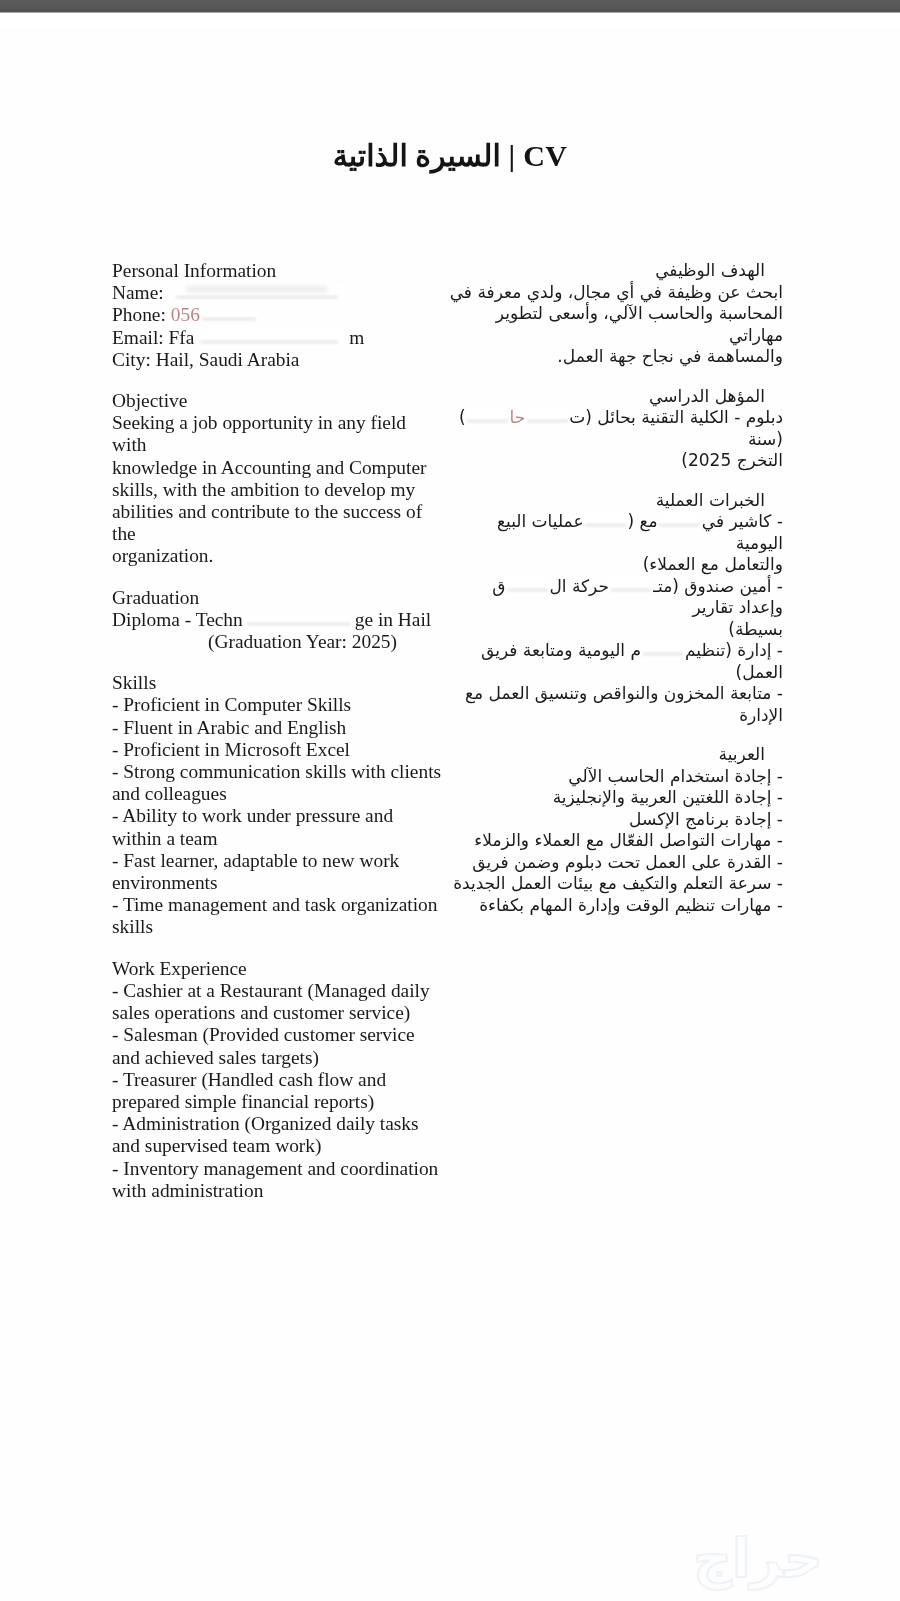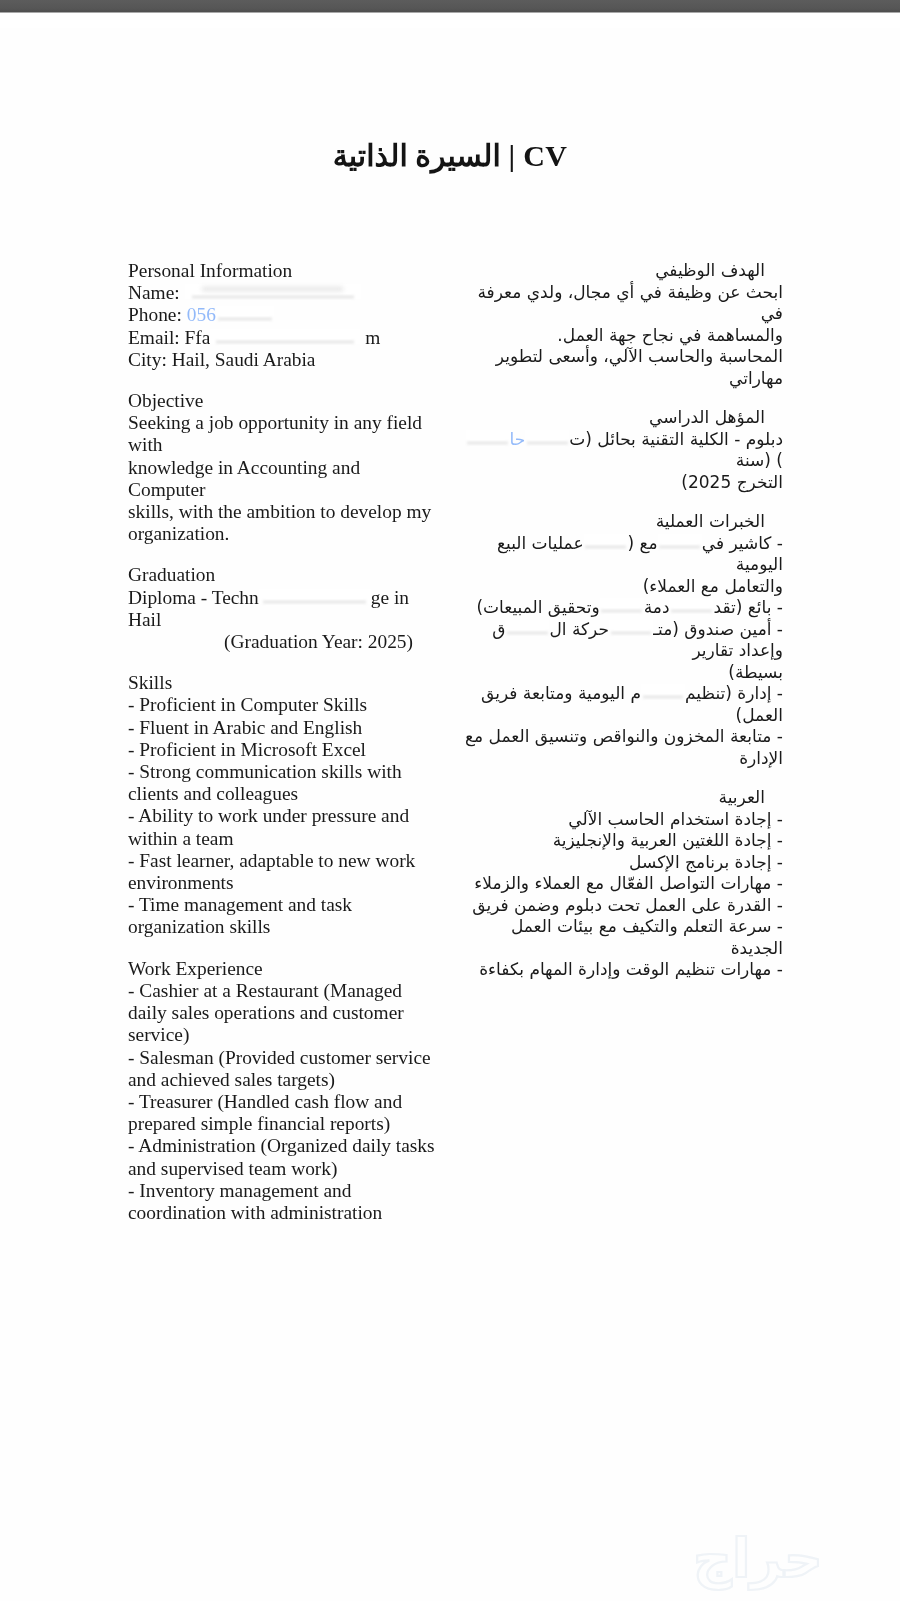--- a/index.html
+++ b/index.html
@@ -68,21 +68,21 @@
   #col-ar {
     left: 447px;
     width: 336px;
     font-size: 17px;
     line-height: 21.5px;
     text-align: right;
     direction: rtl;
     font-family: "DejaVu Sans", "Liberation Sans", sans-serif;
   }
 
-  .sec { margin: 0 0 0 16px; }
+  .sec { margin: 0 0 0 0; }
   .sec + .sec { margin-top: 19px; }
   .sec-ar + .sec-ar { margin-top: 18px; }
 
   .sec-head {
     display: block;
     white-space: nowrap;
   }
   #col-ar .sec-head {
     padding-right: 18px;
   }
@@ -126,21 +126,21 @@
   .r-name   { width: 176px; }
   .r-phone  { width: 58px; }
   .r-email  { width: 150px; }
   .r-school { width: 112px; }
   .r-ar-sm  { width: 44px; }
   .r-ar-md  { width: 68px; }
   .r-ar-lg  { width: 96px; }
 
   
   .ghost {
-    color: #3b82f6;
+    color: #7f1d1d;
     opacity: .55;
     filter: blur(0.6px);
   }
 
   
   .indent-grad { padding-left: 96px; }
 
   
   #watermark {
     position: absolute;
@@ -169,20 +169,21 @@
       <span class="line"><span>Phone:</span> <span class="ghost">056</span><span class="redact r-phone"></span></span>
       <span class="line"><span>Email:</span> <span>Ffa</span><span class="redact r-email"></span> <span>m</span></span>
       <span class="line"><span>City:</span> <span>Hail, Saudi Arabia</span></span>
     </div>
 
     <div class="sec">
       <span class="sec-head">Objective</span>
       <span class="line">Seeking a job opportunity in any field with</span>
       <span class="line">knowledge in Accounting and Computer</span>
       <span class="line">skills, with the ambition to develop my</span>
+      <span class="line">abilities and contribute to the success of the</span>
       <span class="line">organization.</span>
     </div>
 
     <div class="sec">
       <span class="sec-head">Graduation</span>
       <span class="line"><span>Diploma - Techn</span><span class="redact r-school"></span><span>ge in Hail</span></span>
       <span class="line indent-grad">(Graduation Year: 2025)</span>
     </div>
 
     <div class="sec">
@@ -206,35 +207,34 @@
     </div>
 
   </div>
 
   <div class="col" id="col-ar">
 
 
     <div class="sec sec-ar">
       <span class="sec-head">الهدف الوظيفي</span>
       <span class="line">ابحث عن وظيفة في أي مجال، ولدي معرفة في</span>
+      <span class="line">المحاسبة والحاسب الآلي، وأسعى لتطوير مهاراتي</span>
       <span class="line">والمساهمة في نجاح جهة العمل.</span>
-      <span class="line">المحاسبة والحاسب الآلي، وأسعى لتطوير مهاراتي</span>
     </div>
 
     <div class="sec sec-ar">
       <span class="sec-head">المؤهل الدراسي</span>
       <span class="line"><span>دبلوم - الكلية التقنية بحائل (ت</span><span class="redact r-ar-sm"></span><span class="ghost">حا</span><span class="redact r-ar-sm"></span><span>) (سنة</span></span>
       <span class="line">التخرج 2025)</span>
     </div>
 
     <div class="sec sec-ar">
       <span class="sec-head">الخبرات العملية</span>
       <span class="line"><span>- كاشير في</span><span class="redact r-ar-sm"></span><span>مع (</span><span class="redact r-ar-sm"></span><span>عمليات البيع اليومية</span></span>
       <span class="line">والتعامل مع العملاء)</span>
-      <span class="line"><span>- بائع (تقد</span><span class="redact r-ar-sm"></span><span>دمة</span><span class="redact r-ar-sm"></span><span>وتحقيق المبيعات)</span></span>
       <span class="line"><span>- أمين صندوق (متـ</span><span class="redact r-ar-sm"></span><span>حركة ال</span><span class="redact r-ar-sm"></span><span>ق وإعداد تقارير</span></span>
       <span class="line">بسيطة)</span>
       <span class="line"><span>- إدارة (تنظيم</span><span class="redact r-ar-sm"></span><span>م اليومية ومتابعة فريق العمل)</span></span>
       <span class="line">- متابعة المخزون والنواقص وتنسيق العمل مع الإدارة</span>
     </div>
 
     <div class="sec sec-ar">
       <span class="sec-head">العربية</span>
       <span class="line">- إجادة استخدام الحاسب الآلي</span>
       <span class="line">- إجادة اللغتين العربية والإنجليزية</span>

